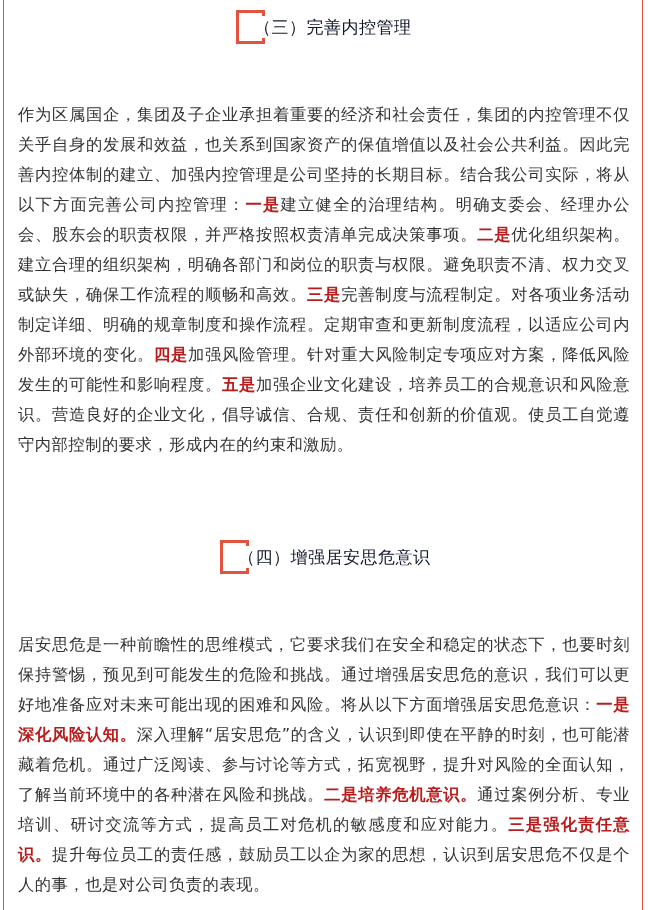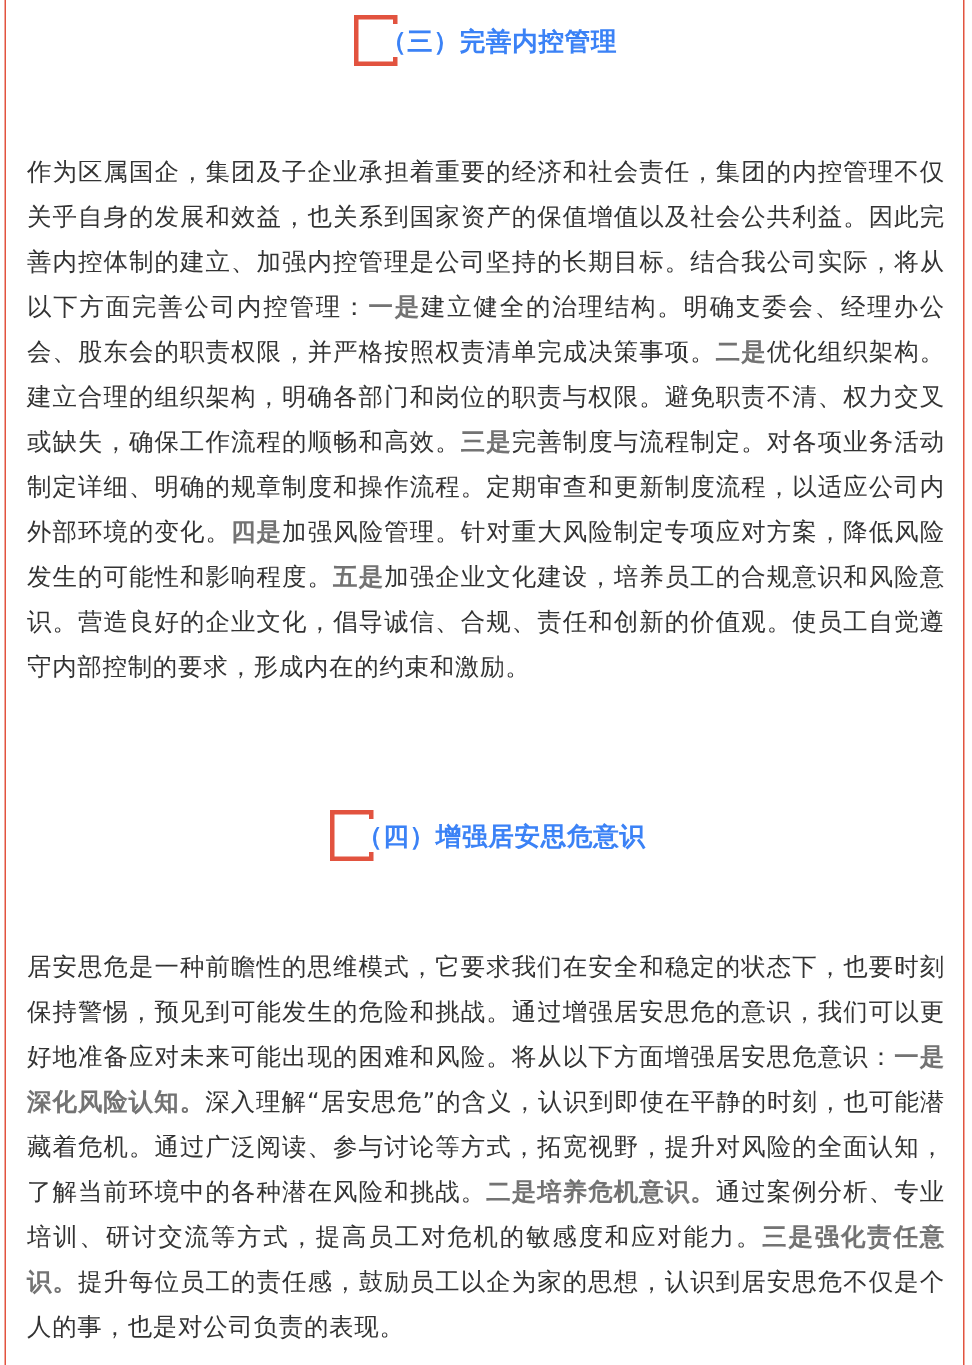--- a/index.html
+++ b/index.html
@@ -5,24 +5,24 @@
   html, body { margin: 0; padding: 0; background: #ffffff; }
   body { width: 648px; height: 910px; overflow: hidden; position: relative;
          font-family: "DejaVu Sans", "Liberation Sans", sans-serif; }
   .frame { position: absolute; left: 3px; top: 0; width: 640px; height: 910px;
            border-left: 1px solid #e2533f; border-right: 1px solid #e2533f; box-sizing: border-box; }
   .heading { position: absolute; height: 34px; display: flex; align-items: center; }
   .heading .bracket { position: absolute; left: 0; top: 0; width: 26px; height: 34px;
                       border: 3px solid #e2533f; border-right: none; box-sizing: border-box; }
   .heading .bracket::before { content: ""; position: absolute; right: -3px; top: -3px; width: 3px; height: 6px; background: #e2533f; }
   .heading .bracket::after { content: ""; position: absolute; right: -3px; bottom: -3px; width: 3px; height: 6px; background: #e2533f; }
-  .heading .title { position: relative; margin-left: 18px; color: #3b82f6; font-size: 17px; font-weight: bold; letter-spacing: 0.5px; white-space: nowrap; }
+  .heading .title { position: relative; margin-left: 18px; color: #0f172a; font-size: 17px; font-weight: normal; letter-spacing: 0.5px; white-space: nowrap; }
   .para { position: absolute; left: 18px; width: 612px; color: #333333; font-size: 16.3px;
           line-height: 30px; text-align: justify; margin: 0; letter-spacing: 0.5px; }
-  .para b { font-weight: bold; color: #737373; }
+  .para b { font-weight: bold; color: #b91c1c; }
 </style>
 </head>
 <body>
 
 <div class="frame"></div>
 
 <div class="heading" style="left:236px; top:10px;">
   <span class="bracket"></span>
   <span class="title">（三）完善内控管理</span>
 </div>

